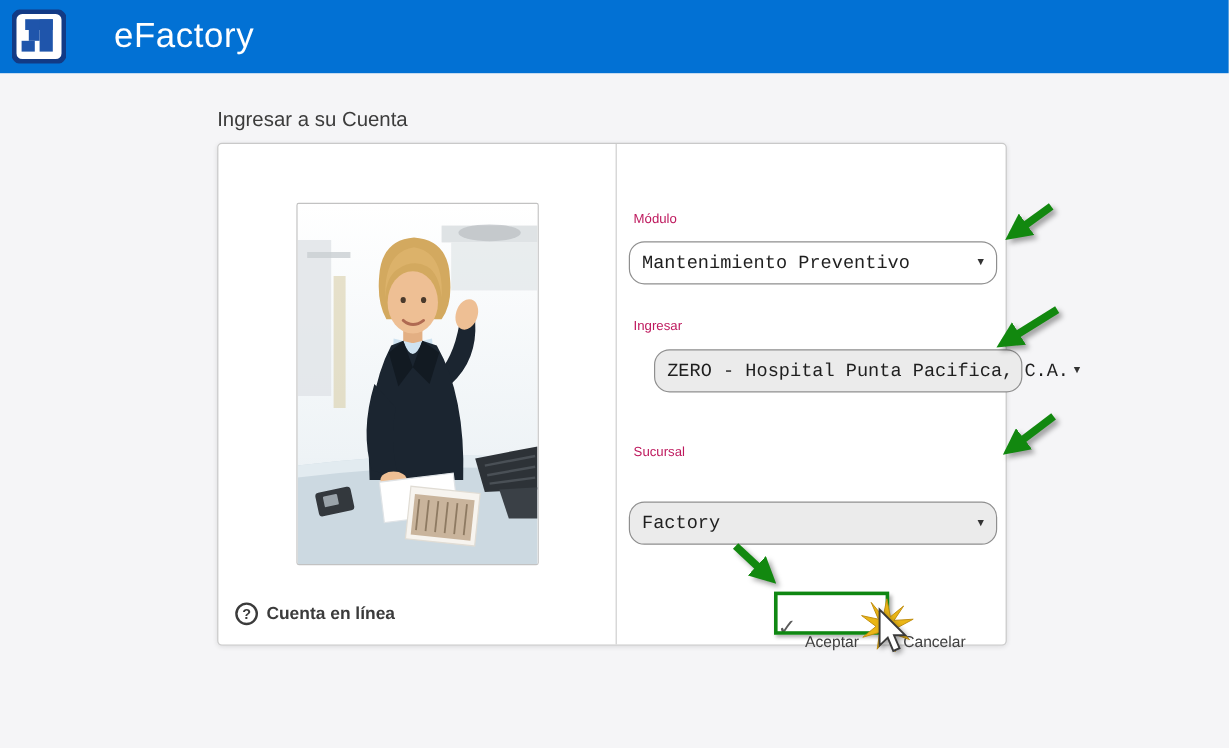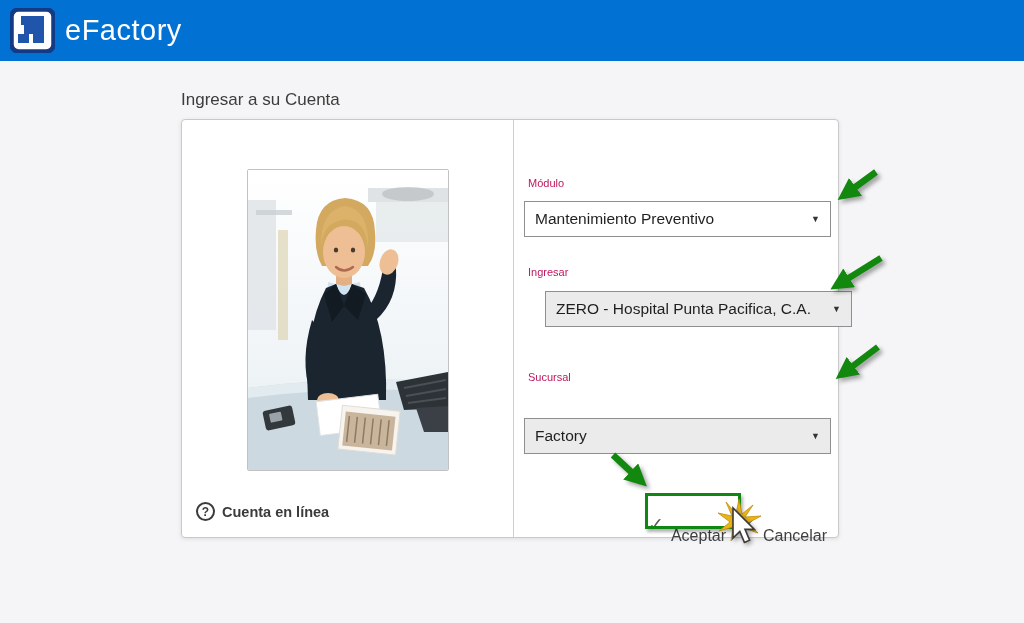--- a/index.html
+++ b/index.html
@@ -2,21 +2,21 @@
 <html><head>
 <meta charset="utf-8">
 <style>
   * { margin:0; padding:0; box-sizing:border-box; }
   html,body { width:1024px; height:623px; overflow:hidden;
     font-family:"Liberation Sans", sans-serif; background:#f5f5f7; }
   .page { position:relative; width:1024px; height:623px; }
 
   
   .app-header { position:absolute; left:0; top:0; width:1024px; height:61px;
-    background:#0271d4; display:flex; align-items:center; }
+    background:#0271d4; display:flex; align-items:center;gap:30px; }
   .logo-box { margin-left:10px; width:45px; height:45px; flex:0 0 auto; }
   .brand { color:#ffffff; font-size:29px; font-weight:400; margin-left:10px;
     letter-spacing:0.5px; }
 
   
   .page-title { position:absolute; left:181px; top:90px; width:658px;
     font-size:17px; color:#3c3c3c; font-weight:400; }
 
   
   .card { position:absolute; left:181px; top:119px; width:658px; height:419px;
@@ -31,33 +31,33 @@
   .help-row { position:absolute; left:14px; top:382px; display:flex;
     align-items:center; gap:7px; cursor:pointer; background:none; border:none; }
   .help-icon { width:19px; height:19px; border:2px solid #3b3b3b; border-radius:50%;
     color:#3b3b3b; font-size:12px; font-weight:bold; display:flex;
     align-items:center; justify-content:center; }
   .help-label { font-size:14.5px; font-weight:bold; color:#3b3b3b; }
 
   
   .field-label { position:absolute; left:346px; font-size:11px; color:#be185d; }
   .select { position:absolute; left:342px; width:307px; height:36px;
-    border:1px solid #8f8f8f; border-radius:0; display:flex; align-items:center;
-    padding:0 10px; cursor:pointer; }
+    border:1px solid #8f8f8f; border-radius:13px; display:flex; align-items:center;
+    padding:0 10px; cursor:pointer;font-family:Liberation Mono, monospace; }
   .select.white { background:#ffffff; }
   .select.gray  { background:#ebebeb; }
   .select .val { flex:1; font-size:15.5px; color:#1f1f1f; white-space:nowrap; }
   .select .caret { font-size:9px; color:#333; margin-left:4px; }
 
   .actions { position:absolute; left:466px; top:383px; display:flex;
     align-items:center; gap:14px; }
   .action-btn { background:none; border:none; display:flex; align-items:center;
     gap:7px; cursor:pointer; font-family:inherit; }
   .action-btn .glyph { font-size:19px; color:#5a5a5a; }
-  .action-btn .lbl { font-size:16px; color:#3f3f3f;margin-top:24px; }
+  .action-btn .lbl { font-size:13px; color:#3f3f3f;margin-top:24px; }
 
   
   .annot-rect { position:absolute; left:645px; top:493px; width:96px; height:36px;
     border:3px solid #0f8712; box-shadow:2px 3px 3px rgba(0,0,0,0.30);
     pointer-events:none; }
   .overlay { position:absolute; left:0; top:0; width:1024px; height:623px;
     pointer-events:none; }
 </style>
 </head>
 <body>

